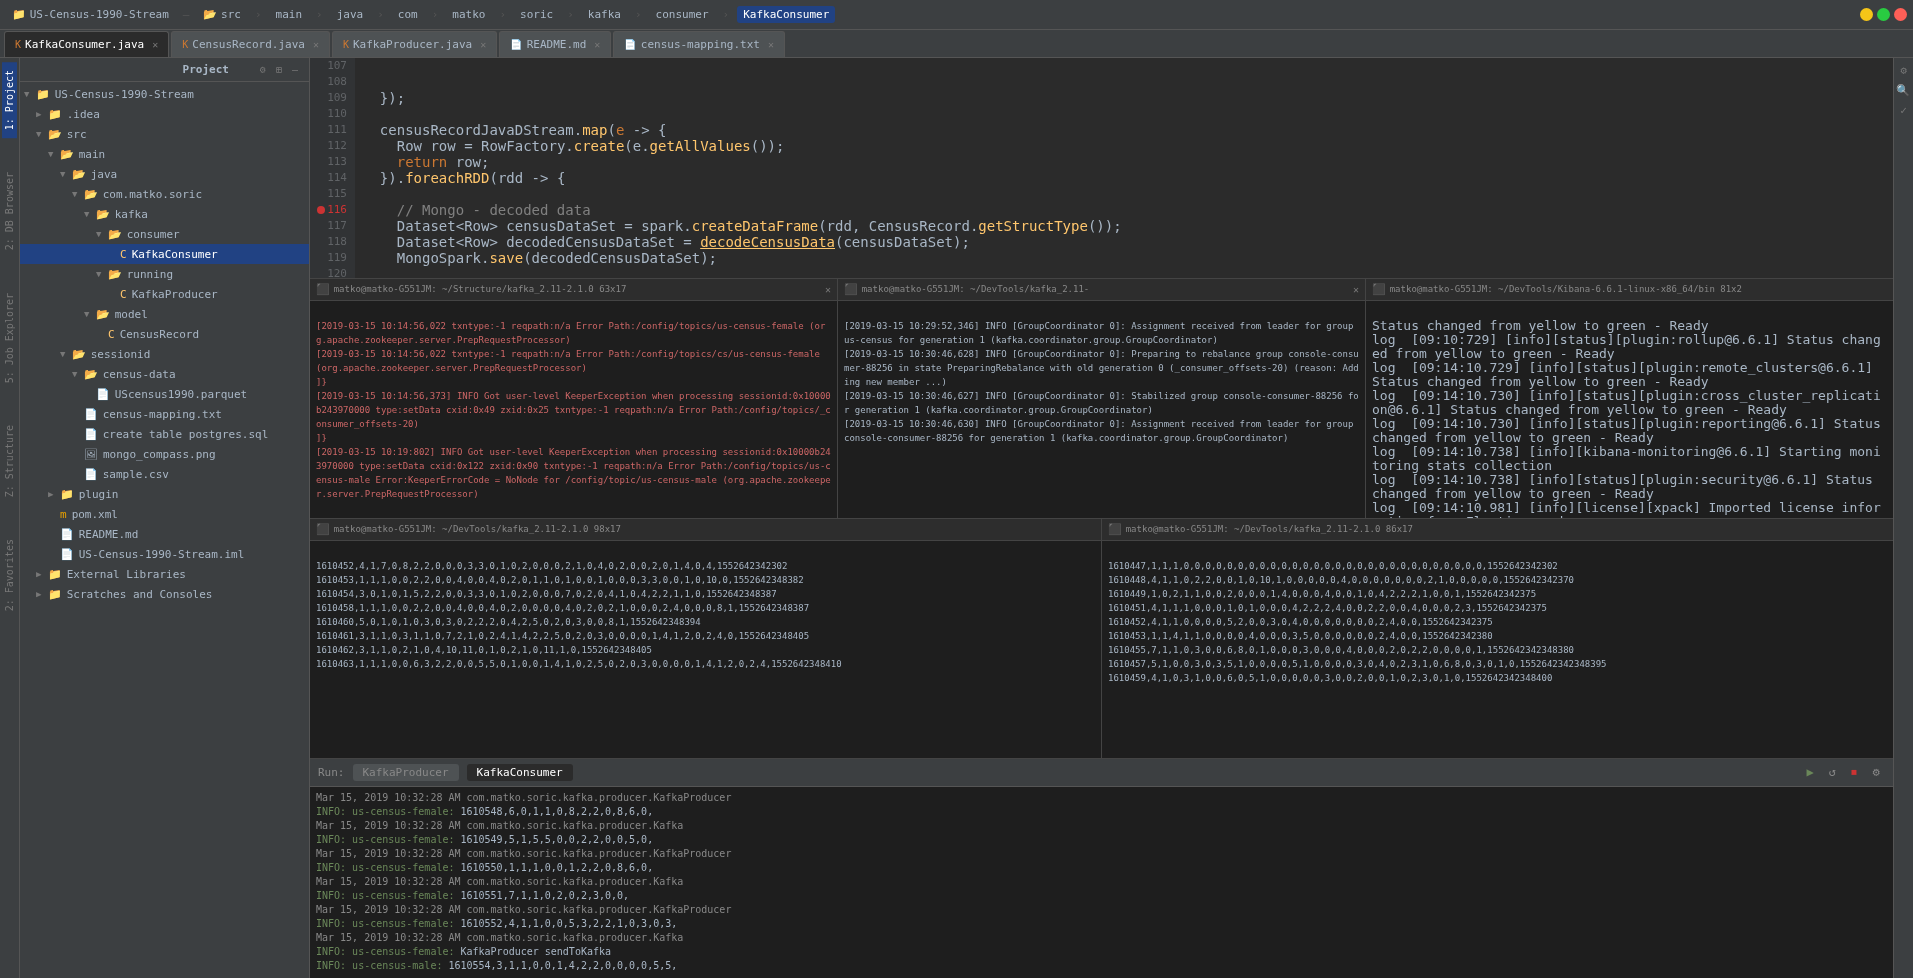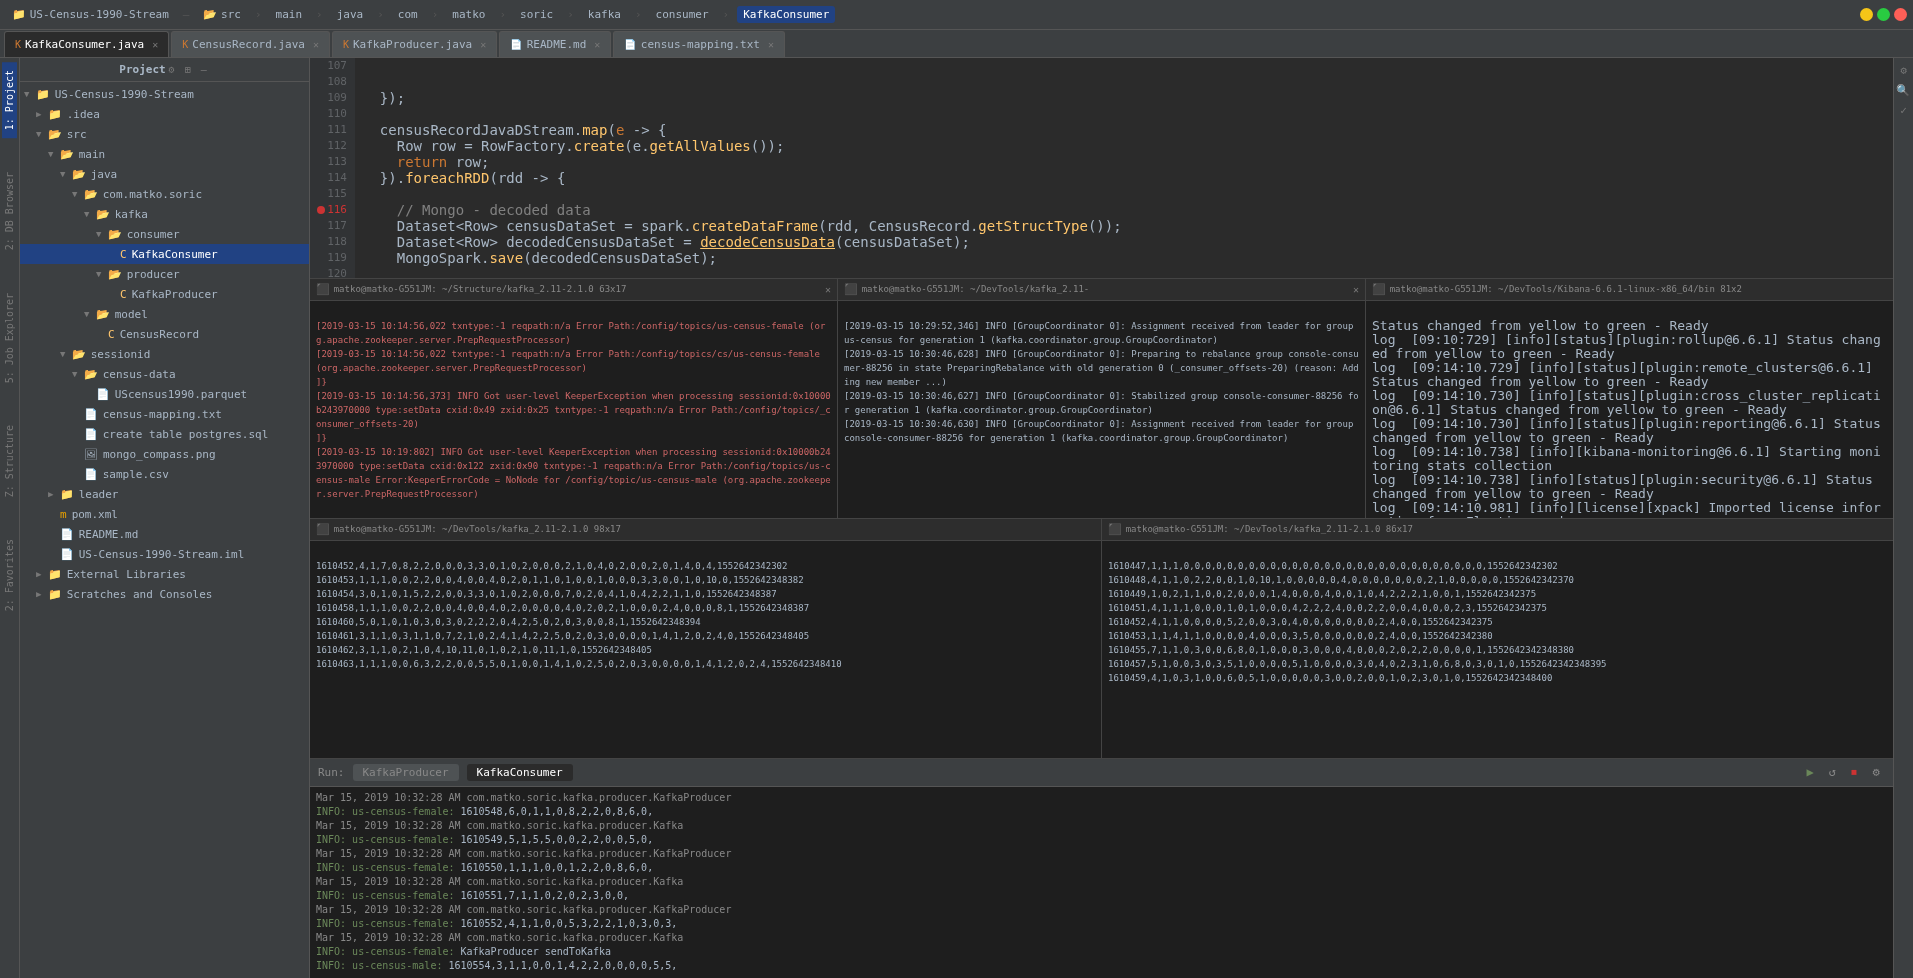--- a/index.html
+++ b/index.html
@@ -75,25 +75,26 @@
       background: #3c3f41;
       border-right: 1px solid #555;
       display: flex;
       flex-direction: column;
       overflow: hidden;
       flex-shrink: 0;
     }
     .sidebar-header {
       display: flex;
       align-items: center;
-      justify-content: center;
+      justify-content: flex-end;
       padding: 4px 8px;
       background: #3c3f41;
       border-bottom: 1px solid #555;
       height: 24px;
+      gap: 28px;
     }
     .sidebar-header-title {
       font-size: 11px;
       color: #a9b7c6;
       font-weight: bold;
     }
     .sidebar-tools {
       display: flex;
       gap: 4px;
     }
@@ -460,21 +461,21 @@
 
       <div class="tree-item indent-7 selected">
         <span class="tree-arrow" style="color:#aaa"> </span>
         <span class="tree-icon" style="color:#ffc66d">C</span>
         <span class="tree-label selected-label">KafkaConsumer</span>
       </div>
 
       <div class="tree-item indent-6">
         <span class="tree-arrow">▼</span>
         <span class="tree-icon">📂</span>
-        <span class="tree-label">producer</span>
+        <span class="tree-label">running</span>
       </div>
 
       <div class="tree-item indent-7">
         <span class="tree-arrow"> </span>
         <span class="tree-icon" style="color:#ffc66d">C</span>
         <span class="tree-label">KafkaProducer</span>
       </div>
 
       <div class="tree-item indent-5">
         <span class="tree-arrow">▼</span>
@@ -526,21 +527,21 @@
 
       <div class="tree-item indent-4">
         <span class="tree-arrow"> </span>
         <span class="tree-icon">📄</span>
         <span class="tree-label">sample.csv</span>
       </div>
 
       <div class="tree-item indent-2">
         <span class="tree-arrow">▶</span>
         <span class="tree-icon">📁</span>
-        <span class="tree-label">leader</span>
+        <span class="tree-label">plugin</span>
       </div>
 
       <div class="tree-item indent-2">
         <span class="tree-arrow"> </span>
         <span class="tree-icon" style="color:#e8a000">m</span>
         <span class="tree-label">pom.xml</span>
       </div>
 
       <div class="tree-item indent-2">
         <span class="tree-arrow"> </span>

